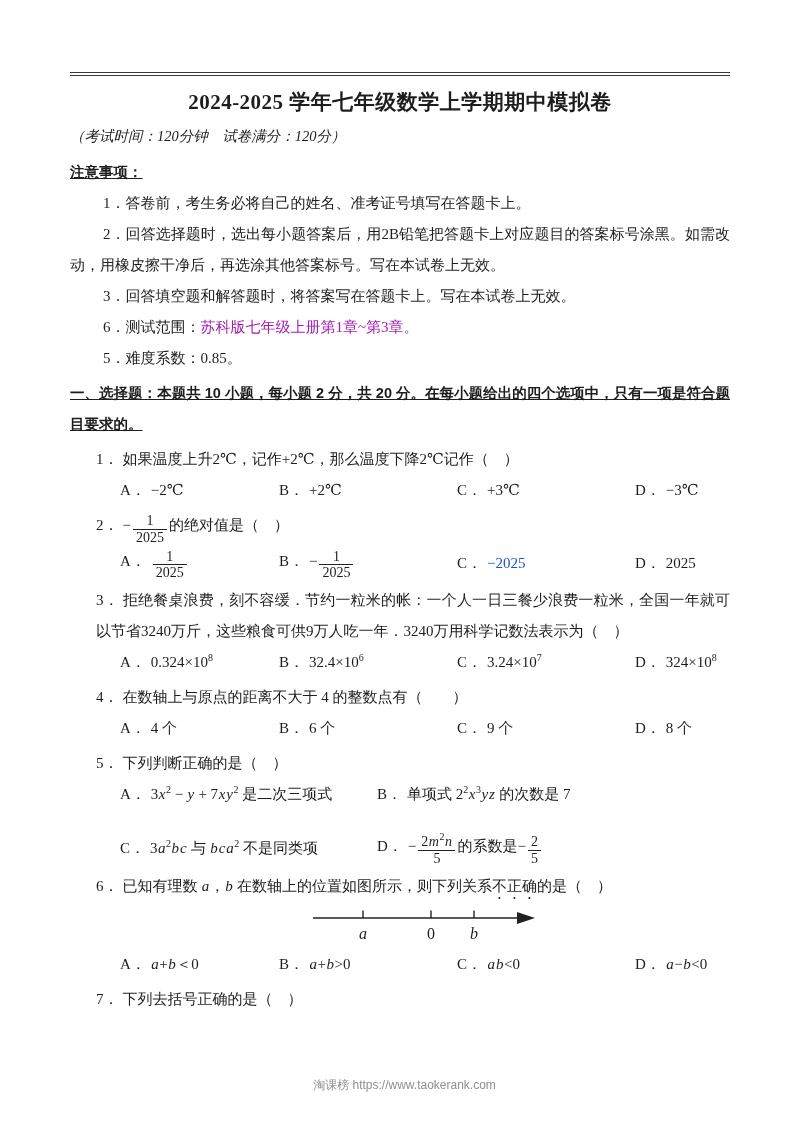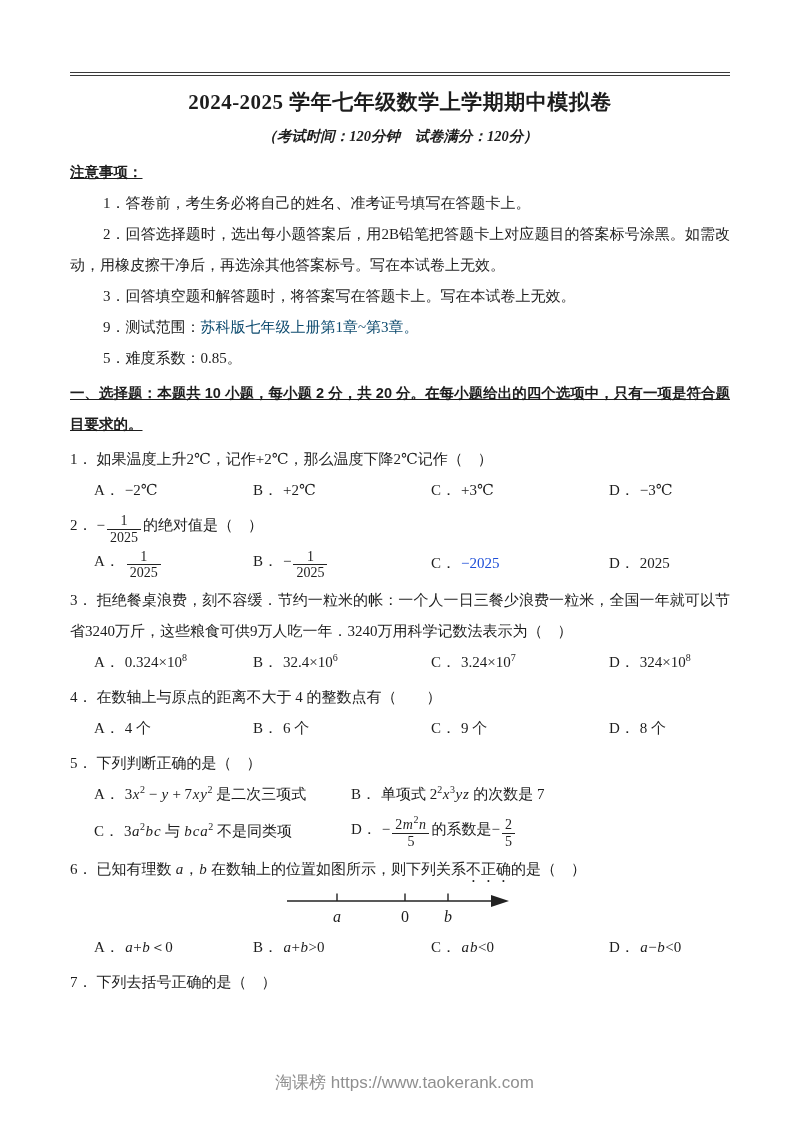--- a/index.html
+++ b/index.html
@@ -24,62 +24,61 @@
   h1.title{
     margin:10px 0 0 0;
     text-align:center;
     font-size:21px;
     font-weight:bold;
     letter-spacing:0.5px;
     line-height:32px;
   }
   .subtitle{
     margin:3px 0 0 0;
-    text-align:center;
     font-size:14.5px;
-    font-weight:bold;
+    font-weight:normal;
     font-style:italic;
     line-height:30px;
   }
   p{margin:0;}
   .notice-label{
     margin-top:6px;
     font-weight:bold;
     line-height:31px;
     font-family:"Liberation Sans","DejaVu Sans",sans-serif;
     font-size:14.5px;
     text-decoration:underline;
   }
   .notice{
     line-height:31px;
     text-indent:2.2em;
     text-align:justify;
     font-family:Liberation Serif, serif;
   }
-  .red{color:#0c4a6e;}
+  .red{color:#a21caf;}
   .section-heading{
     margin-top:4px;
     font-weight:bold;
     line-height:31px;
     text-align:justify;
     font-family:"Liberation Sans","DejaVu Sans",sans-serif;
     font-size:14.5px;
     text-decoration:underline;
   }
-  .question{margin-top:4px;}
+  .question{margin-top:4px;margin-left:26px;}
   .stem{line-height:31px;text-align:justify;}
   .qnum{margin-right:4px;}
   .opts{
     display:grid;
     padding-left:24px;
     line-height:31px;
     align-items:center;
   }
   .opts.cols4{grid-template-columns:119px 138px 138px 1fr;gap:40px;}
-  .opts.cols2{grid-template-columns:257px 1fr;row-gap:4px;}
+  .opts.cols2{grid-template-columns:257px 1fr;row-gap:21px;}
   .opt{white-space:nowrap;}
   .olabel{margin-right:5px;}
   sup{font-size:10px;line-height:0;vertical-align:super;}
   i{font-style:italic;padding:0 0.5px;}
   .frac{
     display:inline-block;
     text-align:center;
     vertical-align:-0.85em;
     line-height:1.12;
     font-size:14px;
@@ -93,41 +92,41 @@
     text-emphasis:filled dot;
     text-emphasis-position:under right;
   }
   .figwrap{margin-left:215px;height:46px;}
   .numline text{font-family:"Liberation Serif","DejaVu Serif",serif;}
   .footer{
     position:absolute;
     bottom:28px;left:16px;right:0;
     text-align:center;
     color:#8f8f8f;
-    font-size:17px;
+    font-size:12px;
     font-family:"Liberation Sans","DejaVu Sans",sans-serif;
   }
 </style>
 </head>
 <body>
 
 <div class="page">
 
   <div class="top-rule"></div>
 
   <h1 class="title">2024-2025 学年七年级数学上学期期中模拟卷</h1>
 
   <p class="subtitle">（考试时间：120分钟　试卷满分：120分）</p>
 
   <p class="notice-label">注意事项：</p>
 
   <p class="notice">1．答卷前，考生务必将自己的姓名、准考证号填写在答题卡上。</p>
   <p class="notice">2．回答选择题时，选出每小题答案后，用2B铅笔把答题卡上对应题目的答案标号涂黑。如需改动，用橡皮擦干净后，再选涂其他答案标号。写在本试卷上无效。</p>
   <p class="notice">3．回答填空题和解答题时，将答案写在答题卡上。写在本试卷上无效。</p>
-  <p class="notice"><span>9．测试范围：</span><span class="red">苏科版七年级上册第1章~第3章。</span></p>
+  <p class="notice"><span>6．测试范围：</span><span class="red">苏科版七年级上册第1章~第3章。</span></p>
   <p class="notice">5．难度系数：0.85。</p>
 
   <p class="section-heading">一、选择题：本题共 10 小题，每小题 2 分，共 20 分。在每小题给出的四个选项中，只有一项是符合题目要求的。</p>
 
   <div id="questions">
       <div class="question">
         <p class="stem"><span class="qnum">1．</span>如果温度上升2℃，记作+2℃，那么温度下降2℃记作（　）</p>
         <div class="opts cols4">
           <span class="opt"><span class="olabel">A．</span><span class="omath">−2℃</span></span>
           <span class="opt"><span class="olabel">B．</span><span class="omath">+2℃</span></span>

